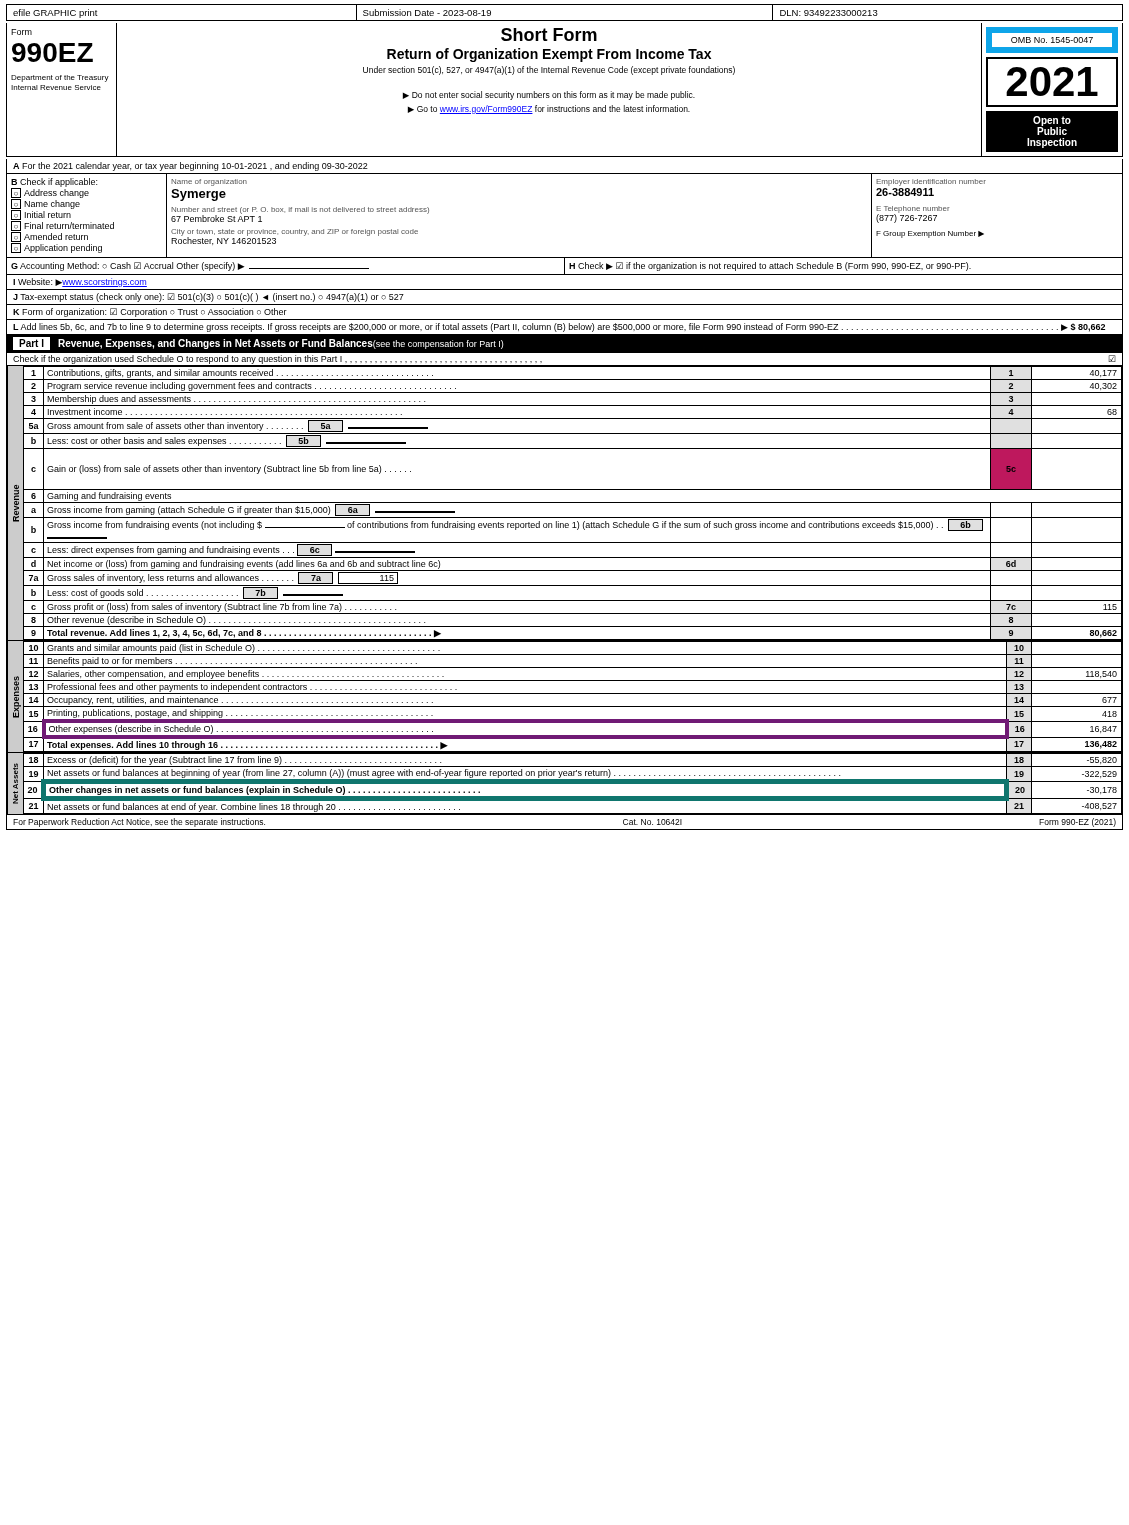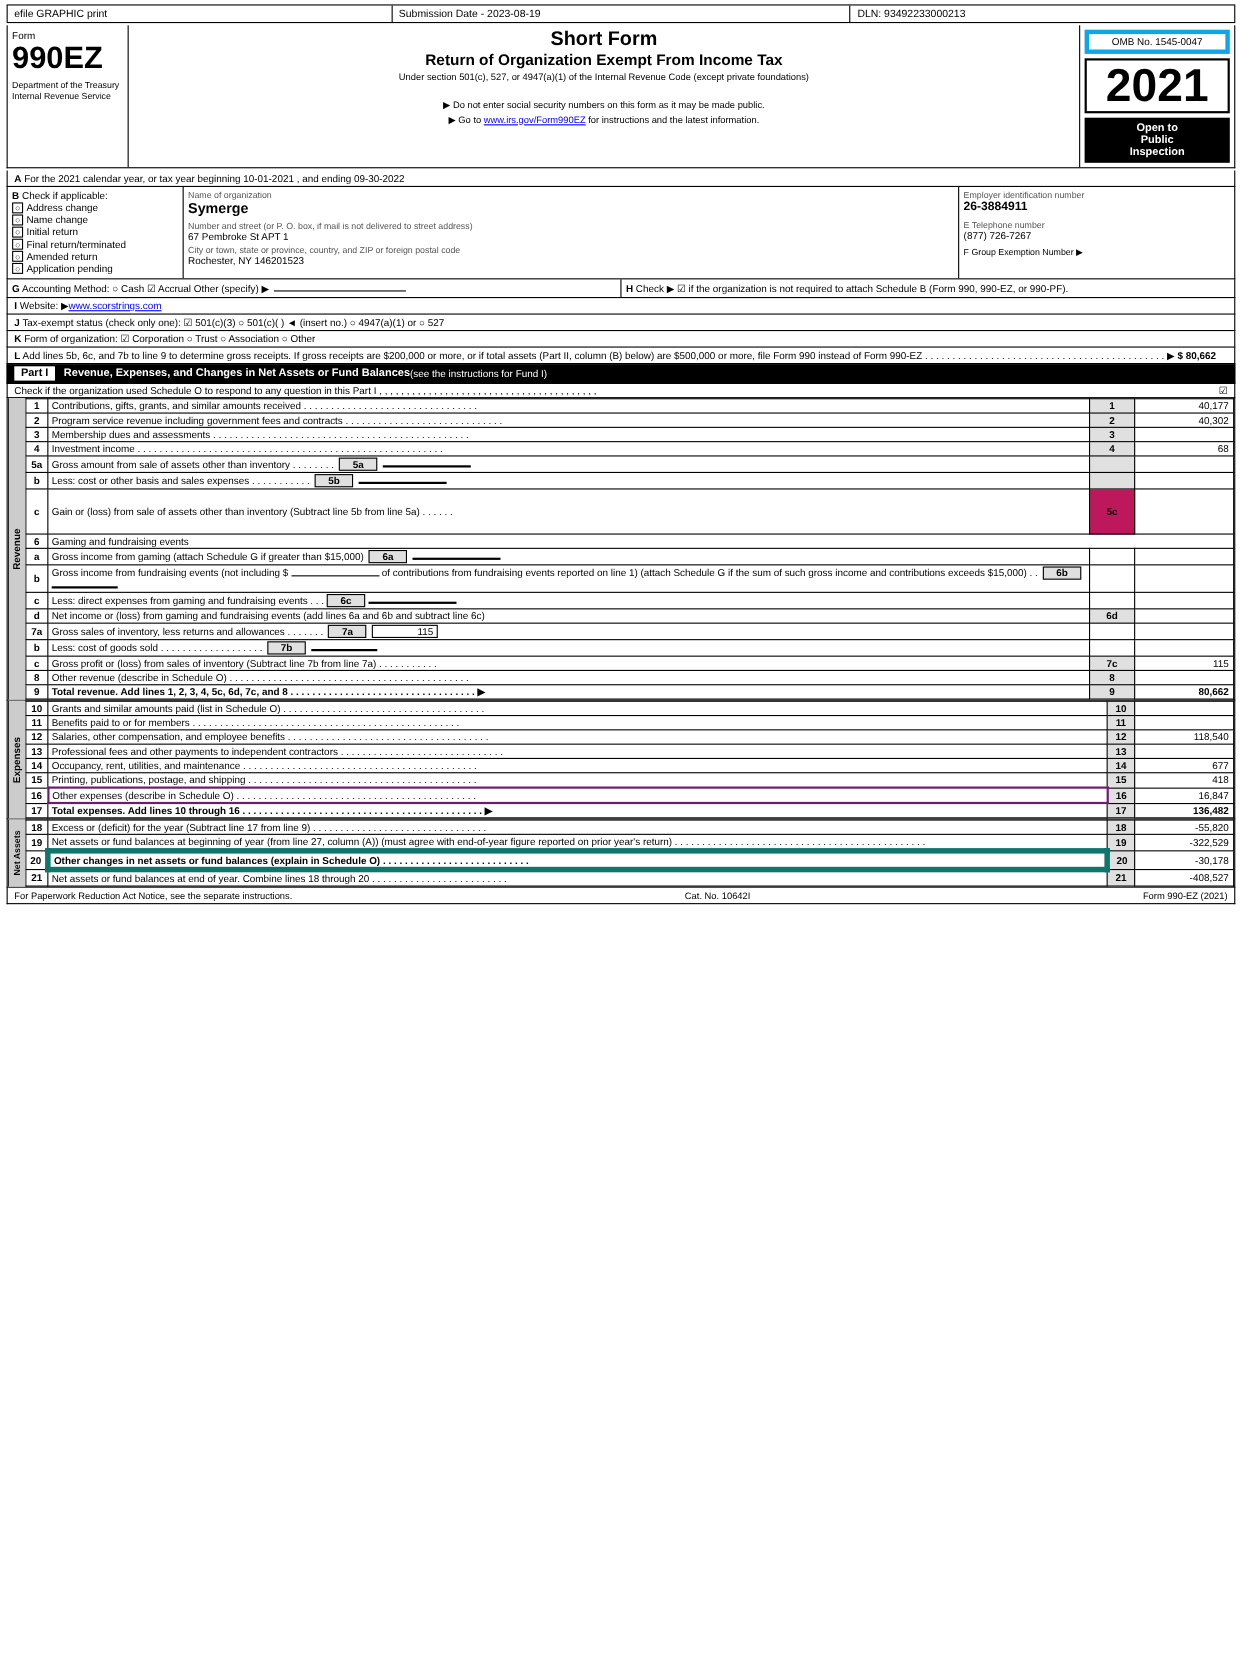--- a/index.html
+++ b/index.html
@@ -15,21 +15,21 @@
     
     .title-area { display: flex; border: 1px solid #000; border-top: none; margin-bottom: 2px; }
     .title-left { width: 110px; border-right: 1px solid #000; padding: 4px; }
     .form-number { font-size: 28px; font-weight: bold; }
     .form-dept { font-size: 8px; line-height: 1.3; margin-top: 4px; }
     .title-center { flex: 1; text-align: center; padding: 2px 8px; border-right: 1px solid #000; }
     .title-center h1 { font-size: 18px; font-weight: bold; }
     .title-center h2 { font-size: 14px; font-weight: bold; margin-bottom: 3px; }
     .title-center p { font-size: 8.5px; line-height: 1.4; }
     .title-right { width: 140px; padding: 4px; }
-    .omb { font-size: 9px; border: 4px solid #0ea5e9; padding: 2px 4px; text-align: center; margin-bottom: 4px; }
+    .omb { font-size: 9px; border: 6px solid #0ea5e9; padding: 2px 4px; text-align: center; margin-bottom: 4px; }
     .year-box { font-size: 42px; font-weight: bold; text-align: center; line-height: 1; border: 2px solid #000; padding: 2px; }
     .open-box { background: #000; color: #fff; text-align: center; font-size: 10px; font-weight: bold; padding: 4px 2px; margin-top: 4px; }
     .bold { font-weight: bold; }
 
     
     .section-bc { display: flex; border: 1px solid #000; border-top: none; }
     .section-b { width: 160px; border-right: 1px solid #000; padding: 3px 4px; font-size: 9px; }
     .section-c { flex: 1; border-right: 1px solid #000; padding: 3px 4px; font-size: 9px; }
     .section-d { width: 250px; padding: 3px 4px; font-size: 9px; }
     .checkbox-row { display: flex; align-items: center; gap: 3px; margin: 1px 0; }
@@ -187,21 +187,21 @@
 
   <div class="form-l-row">
     <span class="bold">L</span>
     <span> Add lines 5b, 6c, and 7b to line 9 to determine gross receipts. If gross receipts are $200,000 or more, or if total assets (Part II, column (B) below) are $500,000 or more, file Form 990 instead of Form 990-EZ . . . . . . . . . . . . . . . . . . . . . . . . . . . . . . . . . . . . . . . . . . . . ▶ </span>
     <span class="bold">$ 80,662</span>
   </div>
 
   <div style="background:#000;color:#fff;padding:2px 6px;font-size:10px;font-weight:bold;display:flex;border:1px solid #000;border-top:none;align-items:center;">
     <span style="background:#fff;color:#000;padding:1px 6px;margin-right:8px;font-weight:bold;">Part I</span>
     <span>Revenue, Expenses, and Changes in Net Assets or Fund Balances </span>
-    <span style="font-weight:normal;font-size:9px;">(see the instructions for Fund I)</span>
+    <span style="font-weight:normal;font-size:9px;">(see the compensation for Part I)</span>
   </div>
 
   <div style="border:1px solid #000;border-top:none;padding:1px 6px;font-size:9px;display:flex;justify-content:space-between;">
     <span>Check if the organization used Schedule O to respond to any question in this Part I , , , , , , , , , , , , , , , , , , , , , , , , , , , , , , , , , , , , , , , ,</span>
     <span>☑</span>
   </div>
 
   <div style="display:flex;border:1px solid #000;border-top:none;">
     <div style="width:16px;background:#ccc;display:flex;align-items:center;justify-content:center;border-right:1px solid #000;writing-mode:vertical-rl;transform:rotate(180deg);font-weight:bold;font-size:9px;">Revenue</div>
     <table style="width:100%;border-collapse:collapse;">
@@ -383,21 +383,21 @@
         <td style="width:90px;border:1px solid #000;text-align:right;font-size:9px;padding:1px 4px;">677</td>
       </tr>
       <tr>
         <td style="width:20px;border:1px solid #000;text-align:center;font-weight:bold;font-size:9px;padding:1px 2px;">15</td>
         <td style="border:1px solid #000;font-size:9px;padding:1px 3px;">Printing, publications, postage, and shipping . . . . . . . . . . . . . . . . . . . . . . . . . . . . . . . . . . . . . . . . . .</td>
         <td style="width:25px;border:1px solid #000;text-align:center;background:#e0e0e0;font-weight:bold;font-size:9px;padding:1px;">15</td>
         <td style="width:90px;border:1px solid #000;text-align:right;font-size:9px;padding:1px 4px;">418</td>
       </tr>
       <tr>
         <td style="width:20px;border:1px solid #000;text-align:center;font-weight:bold;font-size:9px;padding:1px 2px;">16</td>
-        <td style="border:2px solid #701a75;font-size:9px;padding:1px 3px;">Other expenses (describe in Schedule O) . . . . . . . . . . . . . . . . . . . . . . . . . . . . . . . . . . . . . . . . . . . .</td>
+        <td style="border:4px solid #701a75;font-size:9px;padding:1px 3px;">Other expenses (describe in Schedule O) . . . . . . . . . . . . . . . . . . . . . . . . . . . . . . . . . . . . . . . . . . . .</td>
         <td style="width:25px;border:1px solid #000;text-align:center;background:#e0e0e0;font-weight:bold;font-size:9px;padding:1px;">16</td>
         <td style="width:90px;border:1px solid #000;text-align:right;font-size:9px;padding:1px 4px;">16,847</td>
       </tr>
       <tr>
         <td style="width:20px;border:1px solid #000;text-align:center;font-weight:bold;font-size:9px;padding:1px 2px;">17</td>
         <td style="border:1px solid #000;font-size:9px;padding:1px 3px;font-weight:bold;">Total expenses. Add lines 10 through 16 . . . . . . . . . . . . . . . . . . . . . . . . . . . . . . . . . . . . . . . . . . . . ▶</td>
         <td style="width:25px;border:1px solid #000;text-align:center;background:#e0e0e0;font-weight:bold;font-size:9px;padding:1px;">17</td>
         <td style="width:90px;border:1px solid #000;text-align:right;font-size:9px;padding:1px 4px;font-weight:bold;">136,482</td>
       </tr>
     </tbody>

